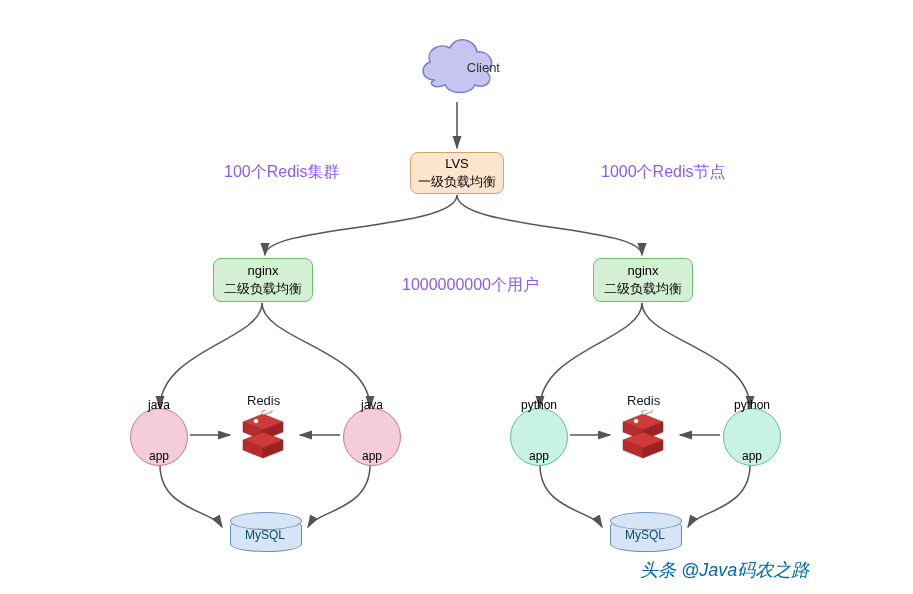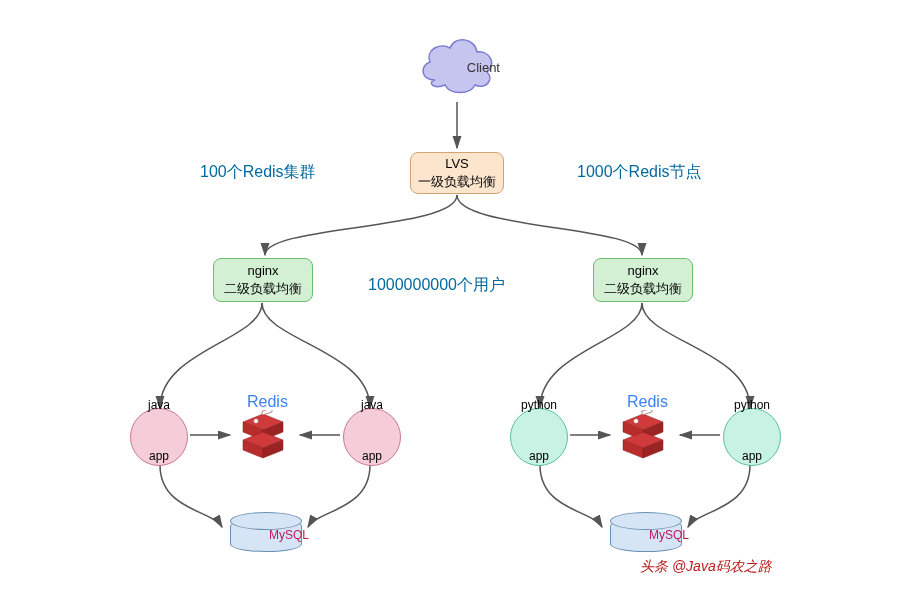--- a/index.html
+++ b/index.html
@@ -34,27 +34,28 @@
     justify-content: flex-end;
     align-items: center;
     text-align: center;
     font-size: 12px;
     line-height: 1.3;
     gap: 36px;
   }
   .label {
     position: absolute;
     font-size: 16px;
-    color: #0369a1;
-    text-align: center;
+    color: #8b5cf6;
+    text-align: center;
+    margin-left: 24px;
   }
   .small-label {
     position: absolute;
-    font-size: 16px;
-    color: #3b82f6;
+    font-size: 13px;
+    color: #0f172a;
     text-align: center;
   }
   .cylinder {
     position: absolute;
     width: 70px;
     height: 40px;
   }
   .cylinder-body {
     width: 70px;
     height: 32px;
@@ -72,32 +73,31 @@
     border-radius: 50%;
     position: absolute;
     top: 0;
   }
   .cylinder-label {
     position: absolute;
     width: 70px;
     text-align: center;
     top: 16px;
     font-size: 12px;
-    color: #be185d;
-    padding-left: 24px;
+    color: #0c4a6e;
   }
   .redis-cube {
     position: absolute;
     width: 50px;
     height: 50px;
   }
   .watermark {
     position: absolute;
-    font-size: 14px;
-    color: #b91c1c;
+    font-size: 18px;
+    color: #0369a1;
     font-style: italic;
   }
   svg.edges {
     position: absolute;
     top: 0;
     left: 0;
     width: 913px;
     height: 594px;
     pointer-events: none;
   }
@@ -150,21 +150,21 @@
   <div style="position:absolute; top:30px; width:85px; text-align:right; font-size:13px; color:#333;">Client</div>
 </div>
 
 <div class="node-box" style="left:410px; top:152px; width:94px; height:42px; background:#fce5cd; border-color:#d4a373;">
   <div>LVS</div>
   <div>一级负载均衡</div>
 </div>
 
 <div class="label" style="left:200px; top:162px;">100个Redis集群</div>
 <div class="label" style="left:577px; top:162px;">1000个Redis节点</div>
-<div class="label" style="left:368px; top:275px;">1000000000个用户</div>
+<div class="label" style="left:378px; top:275px;">1000000000个用户</div>
 
 <div class="node-box" style="left:213px; top:258px; width:100px; height:44px; background:#d4f0d4; border-color:#6bbf6b;">
   <div>nginx</div>
   <div>二级负载均衡</div>
 </div>
 
 <div class="node-box" style="left:593px; top:258px; width:100px; height:44px; background:#d4f0d4; border-color:#6bbf6b;">
   <div>nginx</div>
   <div>二级负载均衡</div>
 </div>

